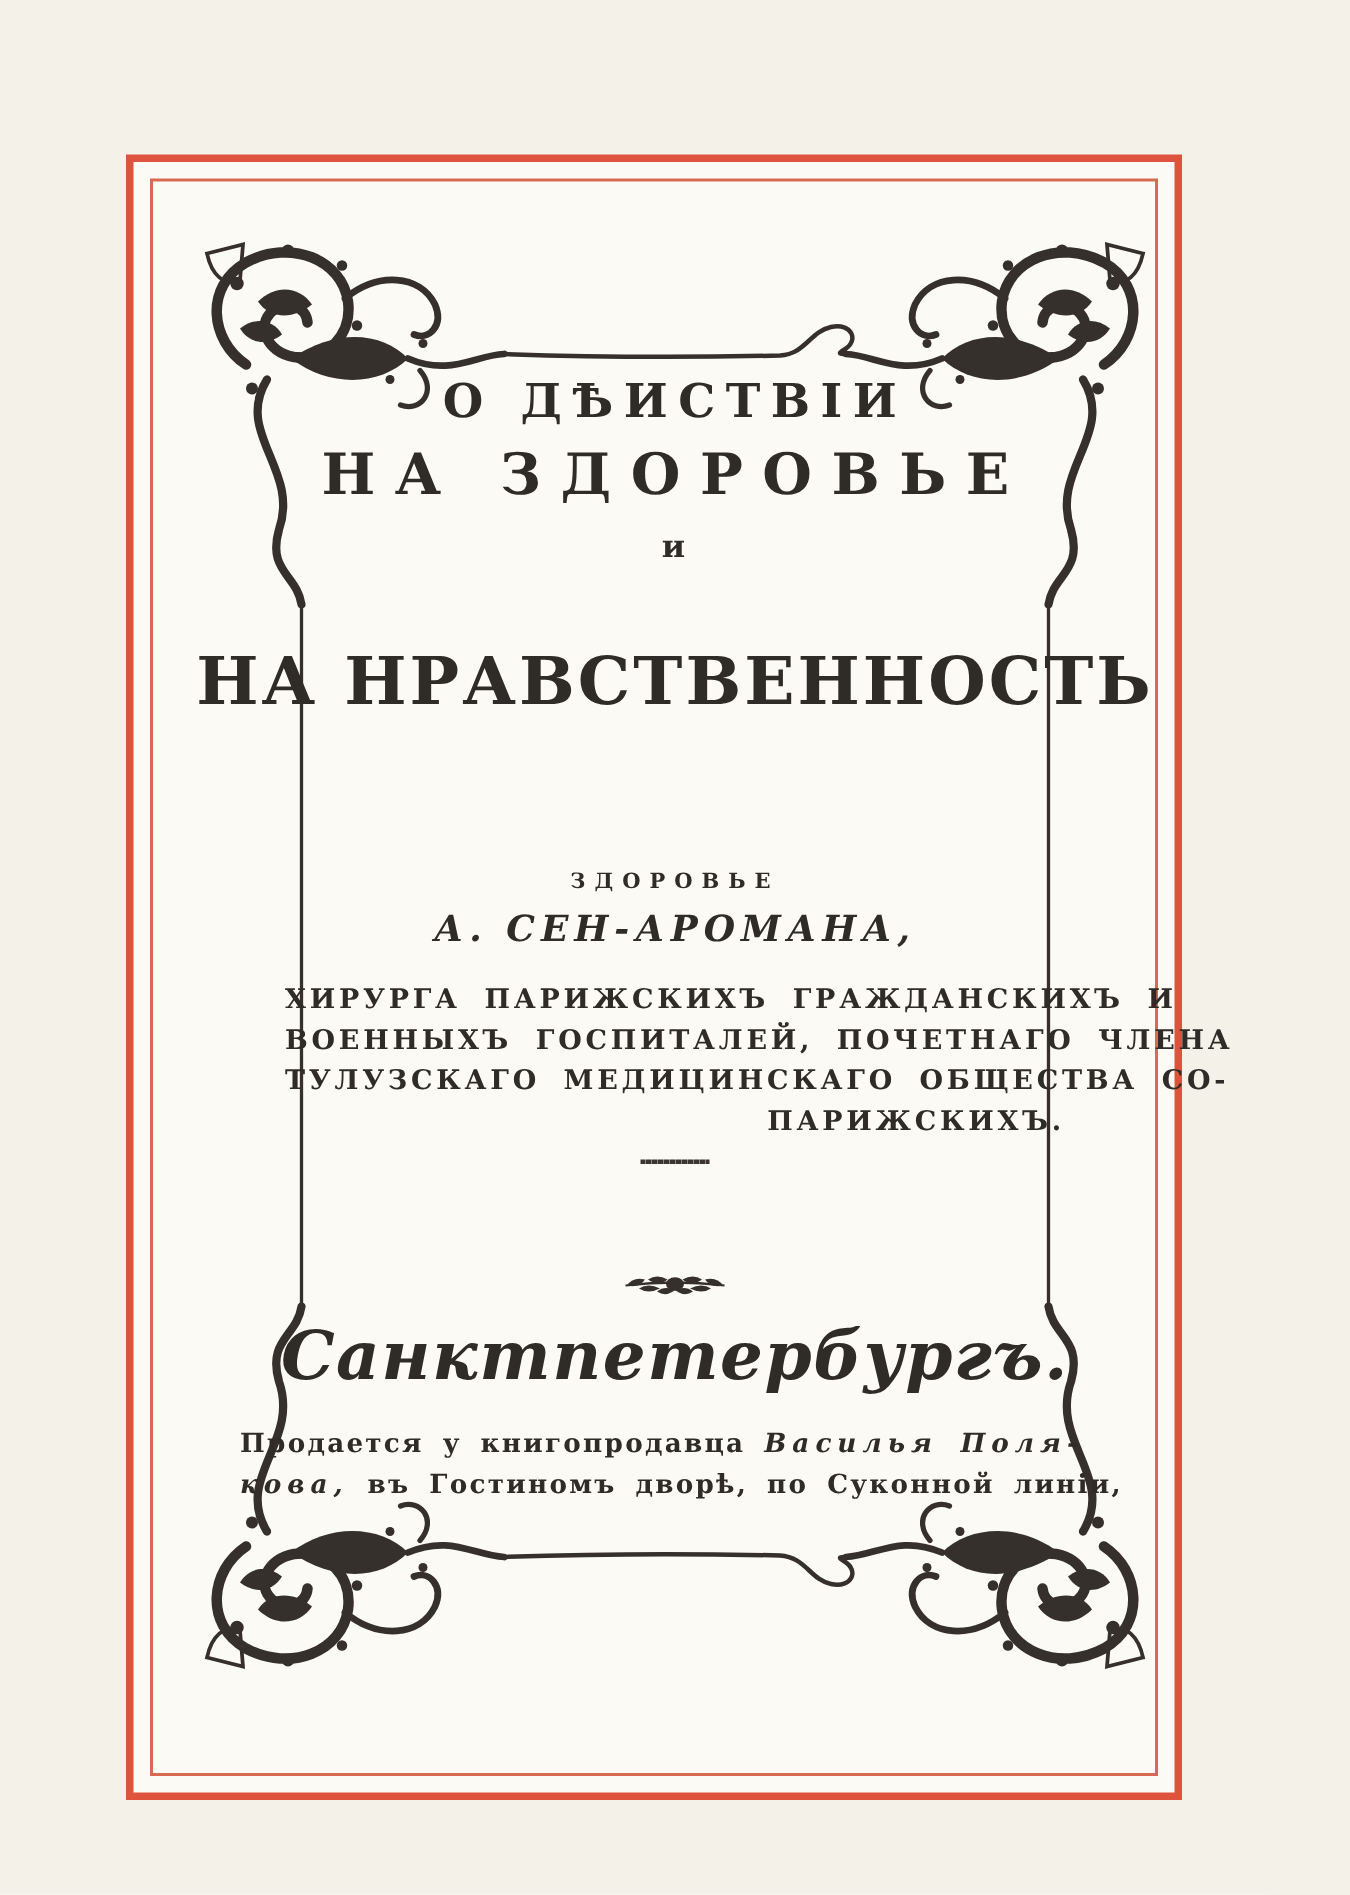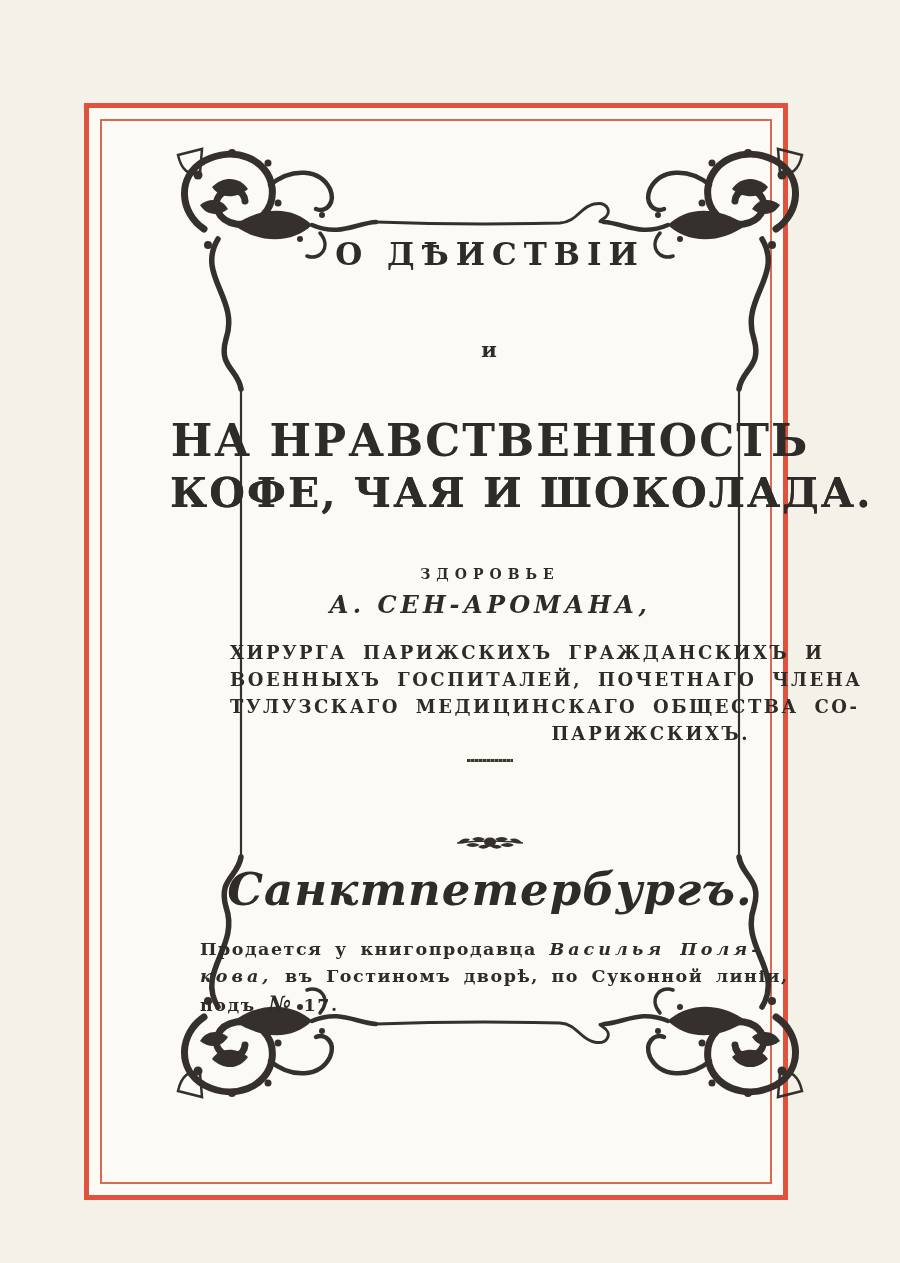--- a/index.html
+++ b/index.html
@@ -20,22 +20,22 @@
     background: #fcfaf4;
   }
   .red-frame-inner {
     position: absolute;
     left: 11px; top: 11px; right: 11px; bottom: 11px;
     border: 2px solid #d96a52;
   }
   
   .plate {
     position: absolute;
-    left: 130px; top: 143px;
-    width: 640px; height: 960px; margin-left: 40px;
+    left: 130px; top: 157px;
+    width: 640px; height: 960px;
   }
   .frame-svg { position: absolute; left: 0; top: 0; width: 640px; height: 960px; }
 
   .t {
     position: absolute; left: 0; right: 0;
     text-align: center;
     font-weight: bold;
     white-space: nowrap;
     line-height: 1;
   }
@@ -124,23 +124,23 @@
 
       <g stroke="#35302b" fill="none" stroke-linecap="round">
         <path d="M206,79 C290,82 346,81 390,80 C407,79 410,64 424,61 C438,58 443,70 433,76 C428,79 430,79 434,79" stroke-width="3"></path>
         <path d="M206,881 C290,878 346,879 390,880 C407,881 410,896 424,899 C438,902 443,890 433,884 C428,881 430,881 434,881" stroke-width="3"></path>
         <path d="M71,246 L71,714" stroke-width="2.2"></path>
         <path d="M569,246 L569,714" stroke-width="2.2"></path>
       </g>
     </svg>
 
     <div class="t l1">О ДѢИСТВІИ</div>
+    <div class="t l2">НА ЗДОРОВЬЕ</div>
     <div class="t l3">и</div>
     <div class="t l5">НА НРАВСТВЕННОСТЬ</div>
-    <div class="t l6">КОФЕ, ЧАЯ И ШОКОЛАДА.</div>
 
     <div class="t byline-label">ЗДОРОВЬЕ</div>
     <div class="t author">А. СЕН-АРОМАНА,</div>
 
     <div class="credentials">
       <div>ХИРУРГА ПАРИЖСКИХЪ ГРАЖДАНСКИХЪ И</div>
       <div>ВОЕННЫХЪ ГОСПИТАЛЕЙ, ПОЧЕТНАГО ЧЛЕНА</div>
       <div>ТУЛУЗСКАГО МЕДИЦИНСКАГО ОБЩЕСТВА СО-</div>
       <div>ПАРИЖСКИХЪ.</div>
     </div>
@@ -167,21 +167,16 @@
 
     <div class="imprint">
       <div>
         <span>Продается у книгопродавца</span>
         <span class="name">Василья Поля-</span>
       </div>
       <div>
         <span class="name">кова,</span>
         <span>въ Гостиномъ дворѣ, по Суконной линіи,</span>
       </div>
-      <div>
-        <span>подъ</span>
-        <span class="numero">№</span>
-        <span>17.</span>
-      </div>
     </div>
 
   </div>
 </div>
 
 </body></html>

